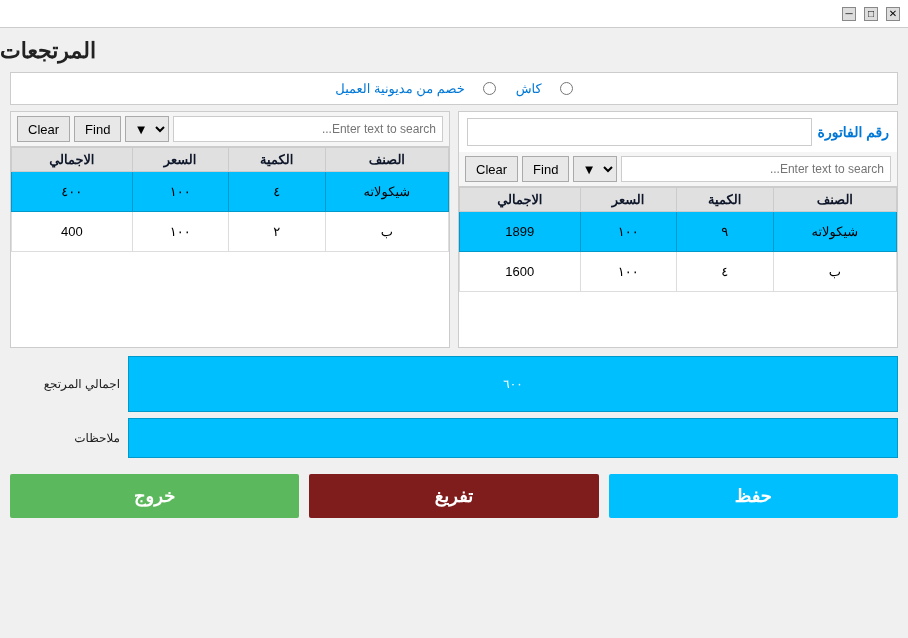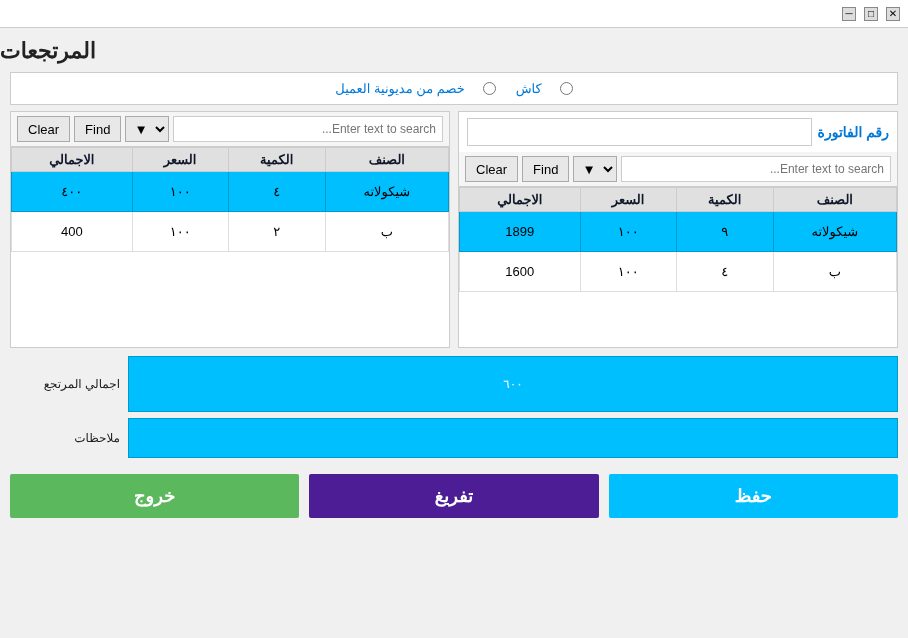--- a/index.html
+++ b/index.html
@@ -207,21 +207,21 @@
       flex: 1;
       height: 44px;
       border: none;
       cursor: pointer;
       font-size: 18px;
       font-weight: bold;
       color: #fff;
       border-radius: 2px;
     }
     .btn-save { background: #00bfff; font-family: Liberation Serif, serif; }
-    .btn-discharge { background: #4c1d95; }
+    .btn-discharge { background: #7f1d1d; }
     .btn-exit { background: #5cb85c; }
     .table-container {
       overflow-y: auto;
       min-height: 160px;
       max-height: 220px;
     }
   </style>
 </head>
 <body>
 

